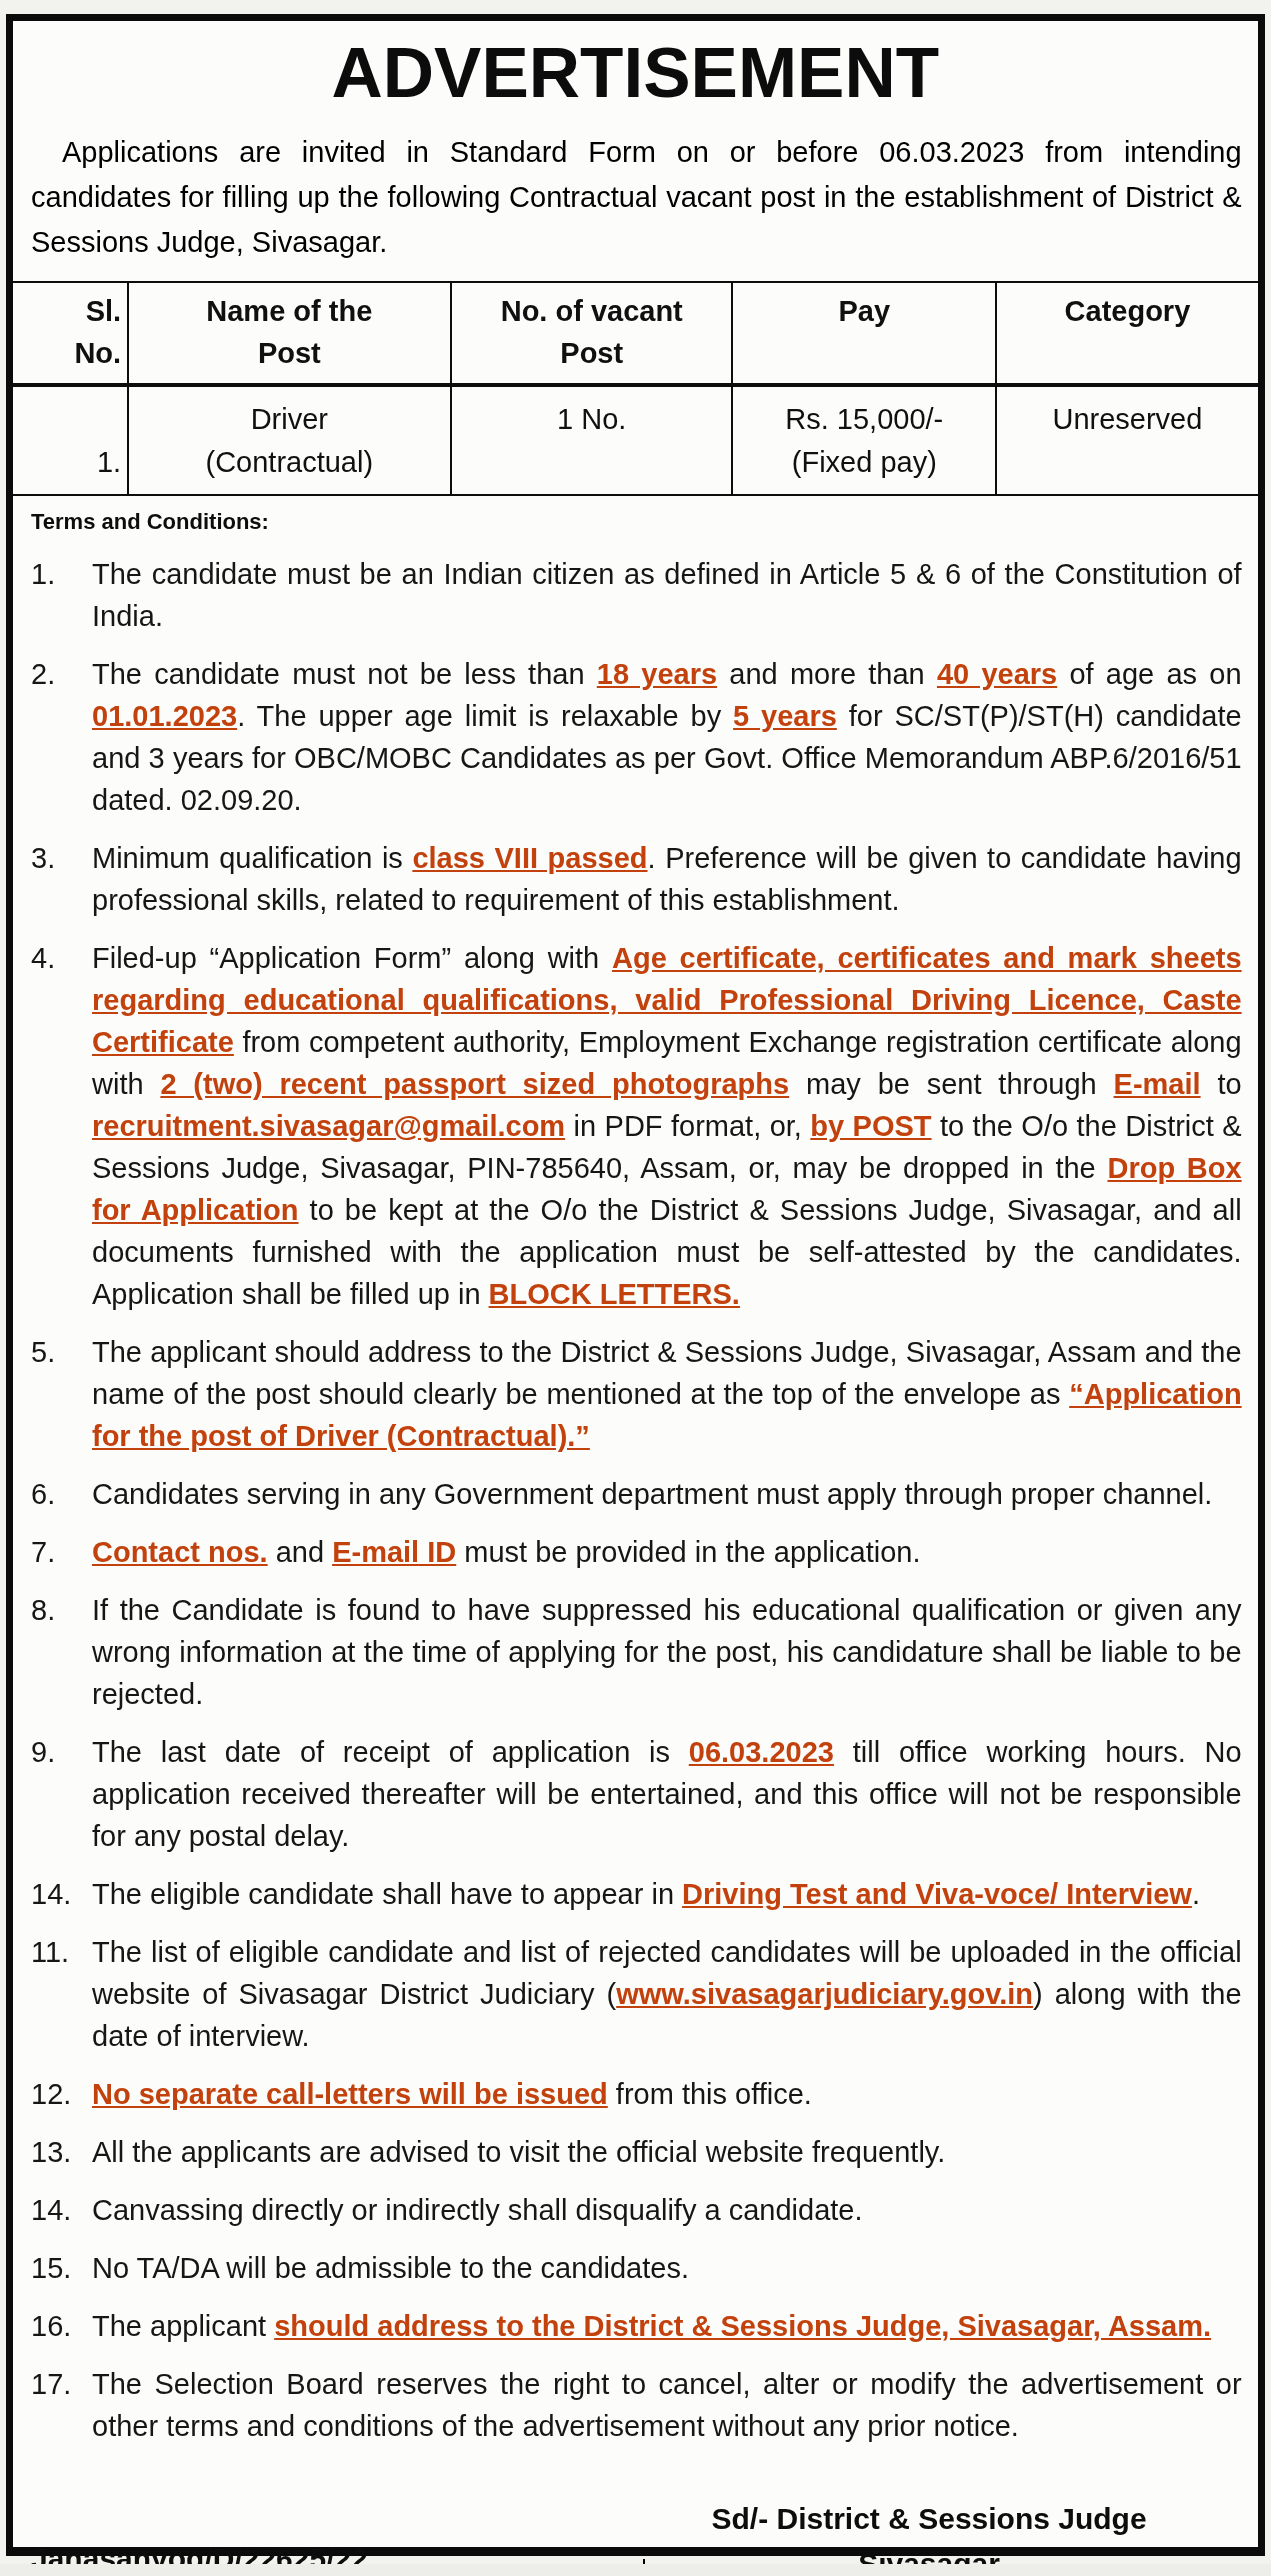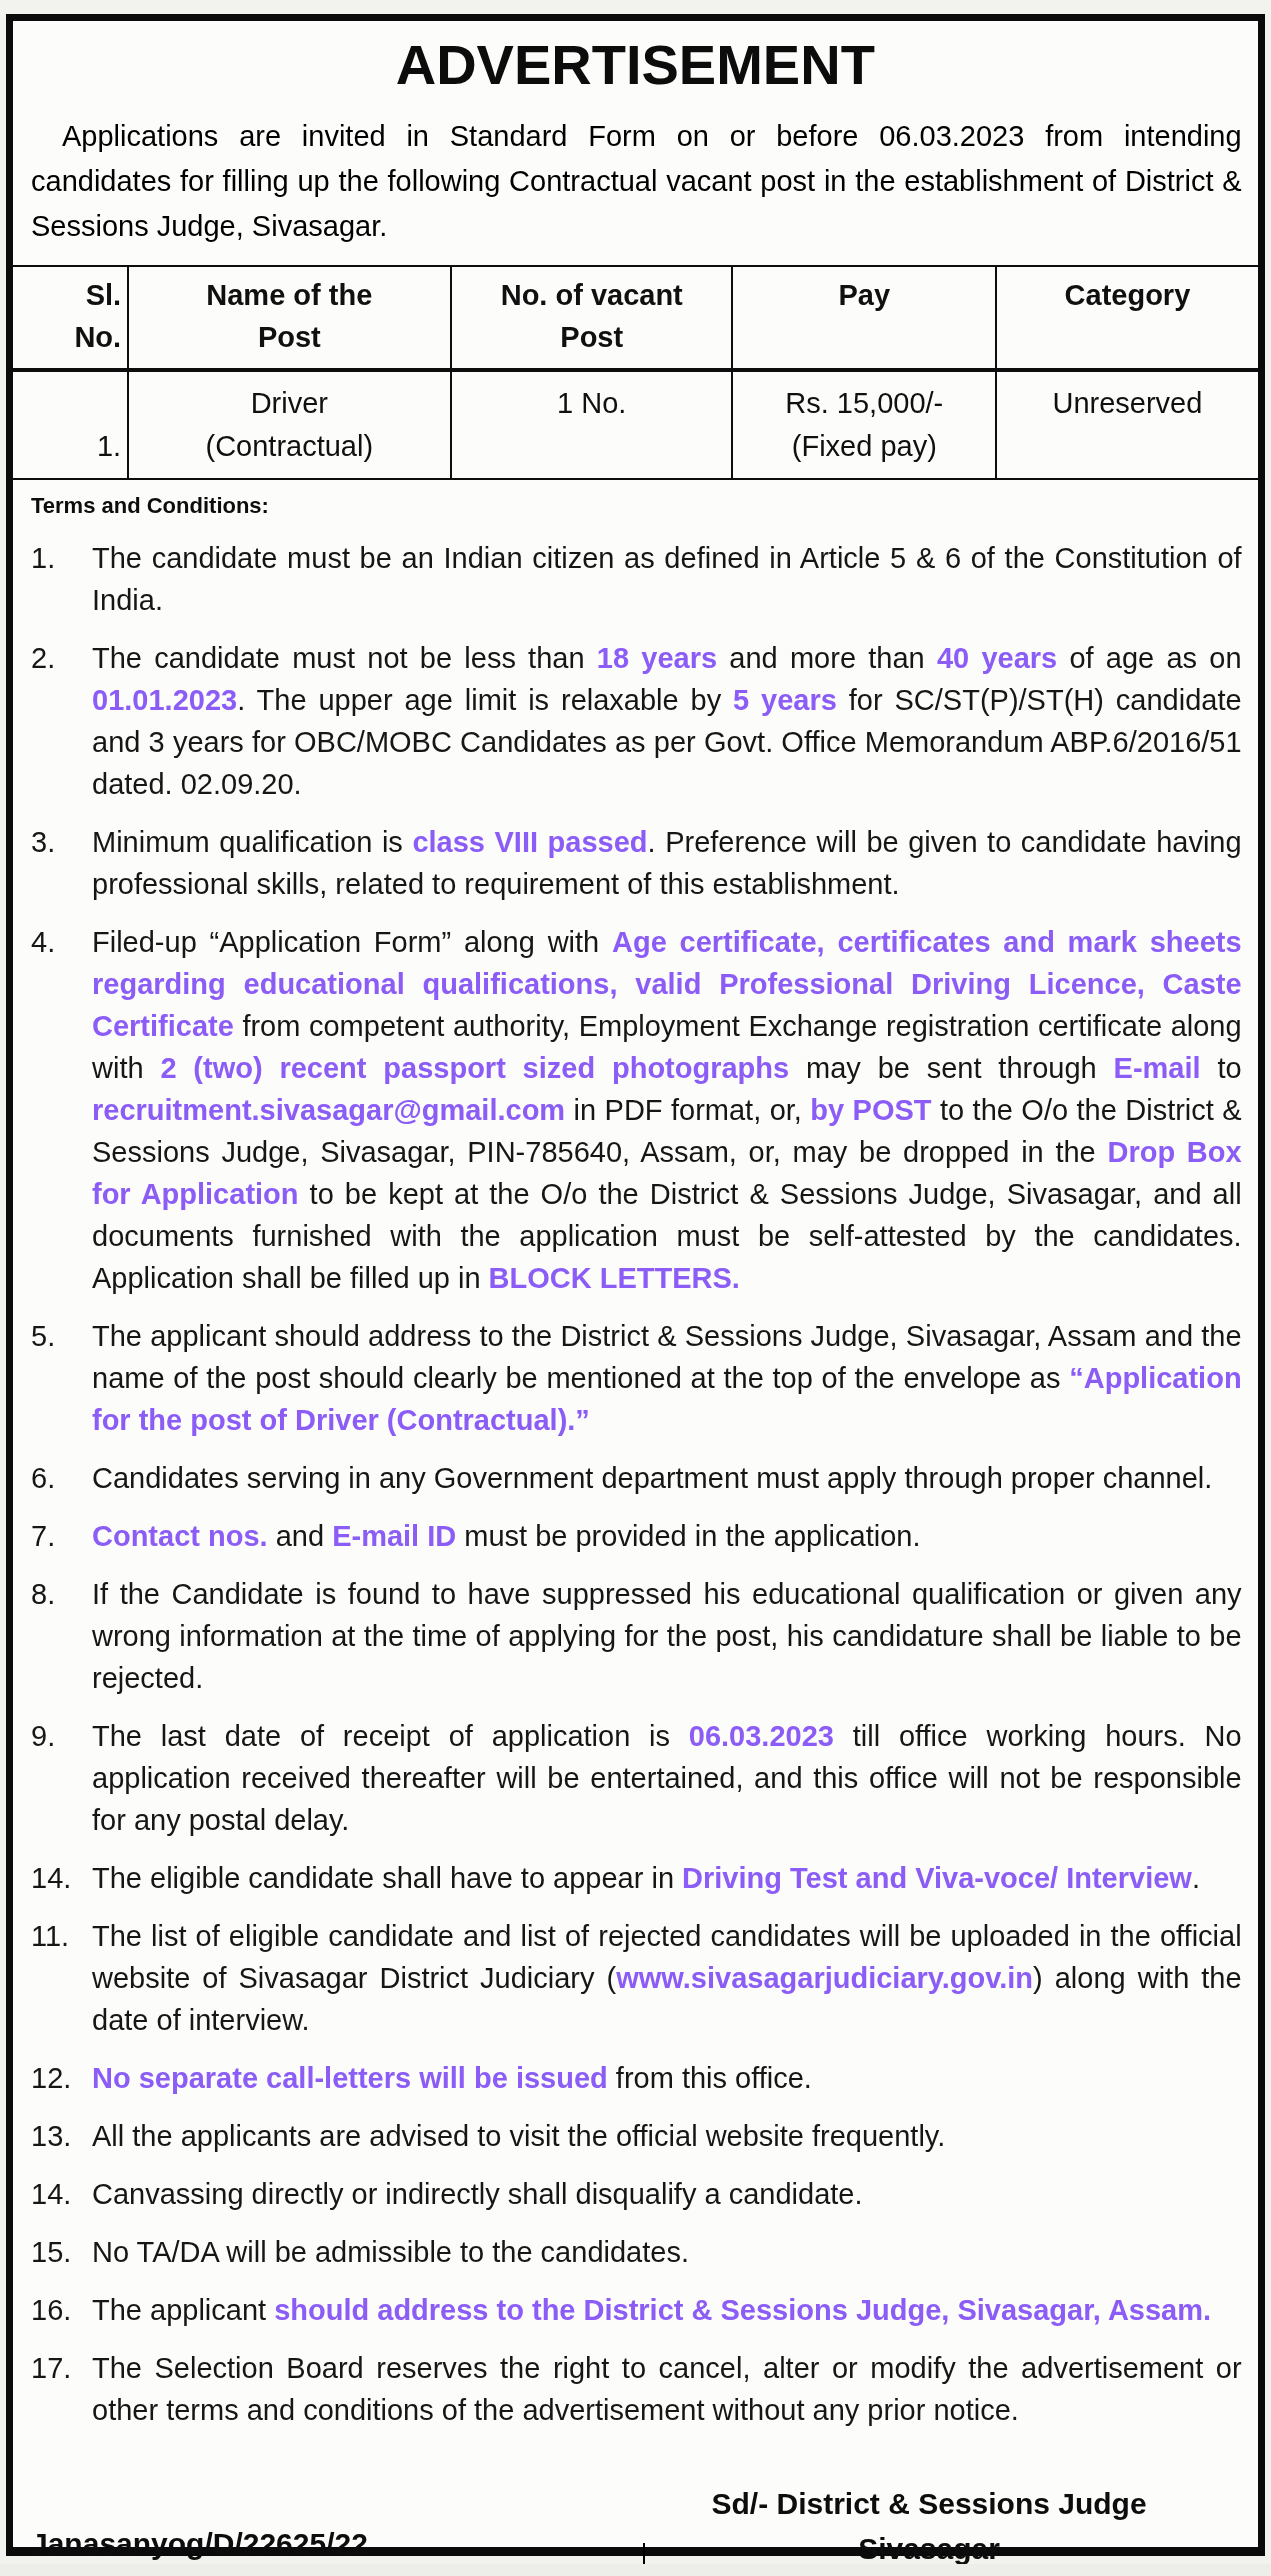--- a/index.html
+++ b/index.html
@@ -16,21 +16,21 @@
     background:#fcfcfa;
     border:7.4px solid #0b0b0b;
     border-bottom-width:9.5px;
     box-sizing:border-box;
     display:flex;flex-direction:column;
   }
   .title{
     margin:15px 6.8px 0 6.8px;
     text-align:center;
     font-weight:700;
-    font-size:56px;
+    font-size:71px;
     letter-spacing:0px;
     line-height:1.05;
     color:#0c0c0c;
   }
   .intro{
     margin:20px 16px 16px 18px;
     font-size:29px;
     line-height:45px;
     text-align:justify;
     text-indent:31px;
@@ -65,21 +65,21 @@
   .terms{margin:0;}
   .term{
     display:flex;
     margin:0 16px 16px 18px;
     font-size:29px;
     line-height:42px;
     color:#161616;
   }
   .term .num{flex:none;width:61px;}
   .term .body{flex:1;text-align:justify;}
-  .b{font-weight:700;color:#8b5cf6;}
+  .b{font-weight:700;color:#c2410c;text-decoration:underline;}
   .footer{
     position:relative;
     flex:1;
     min-height:115px;
     margin:17.6px 16px 0 18px;
   }
   .sig{
     position:absolute;
     top:16px;right:95px;
     text-align:center;

